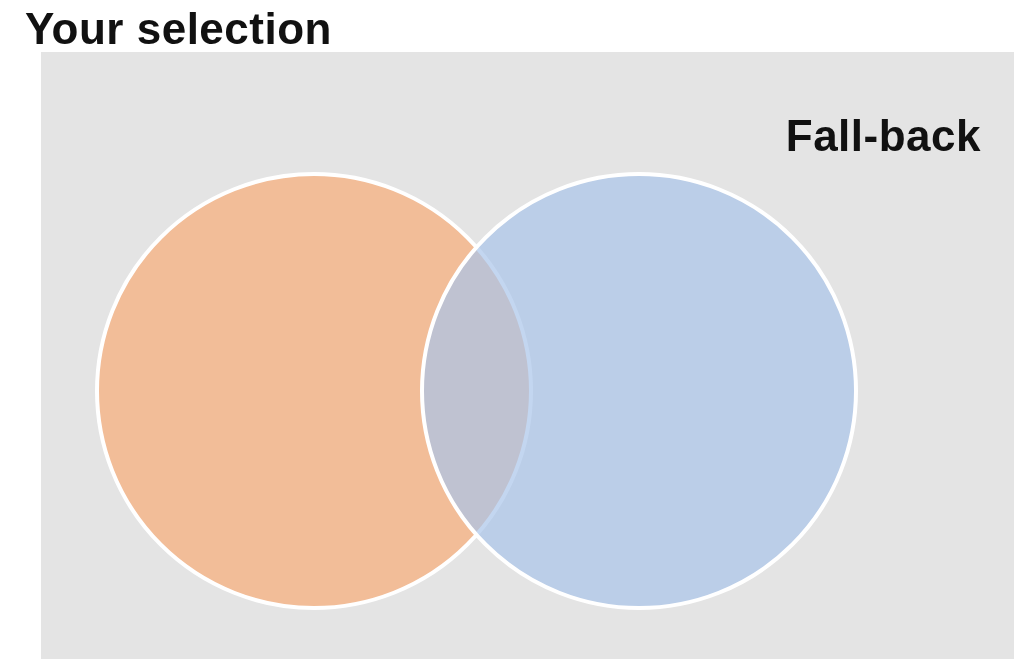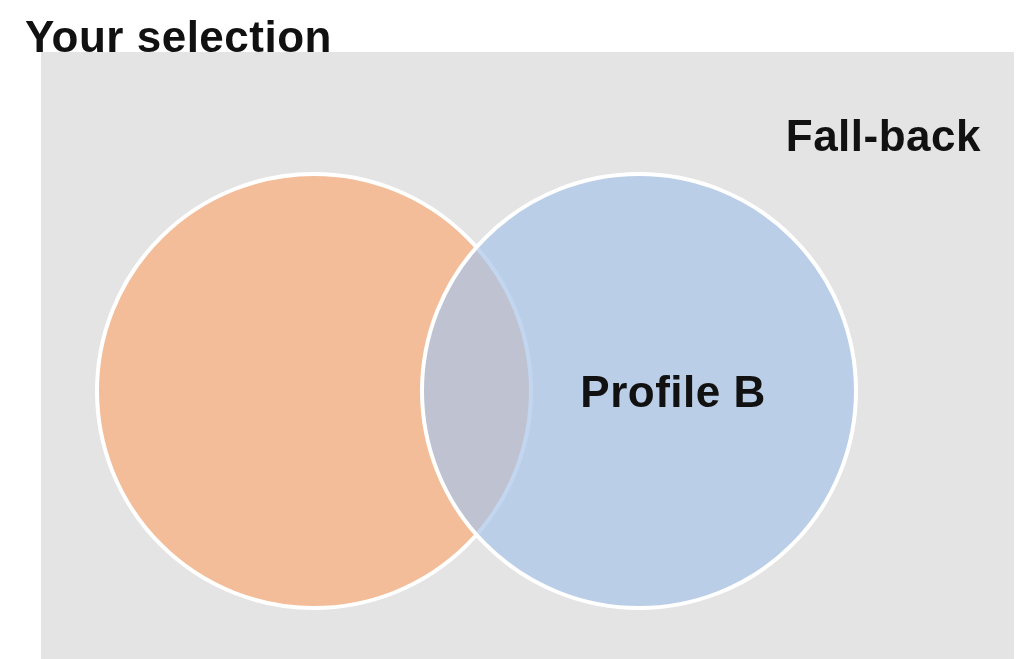--- a/index.html
+++ b/index.html
@@ -11,21 +11,21 @@
   .stage {
     position: relative;
     width: 1018px;
     height: 659px;
     background: #ffffff;
     overflow: hidden;
   }
   .page-title {
     position: absolute;
     left: 25px;
-    top: 14px;
+    top: 6px;
     margin: 0;
     font-size: 44px;
     line-height: 1.05;
     font-weight: 700;
     letter-spacing: 0.5px;
     color: #111111;
     white-space: nowrap;
   }
   .panel {
     position: absolute;
@@ -76,16 +76,15 @@
   <div class="panel">
 
     <svg class="venn-svg" width="973" height="592" viewBox="0 0 973 592">
       <circle cx="273" cy="339" r="217" stroke="#ffffff" stroke-width="4" fill="#f2bd98"></circle>
       <circle cx="598" cy="339" r="217" fill-opacity="0.7" stroke="#ffffff" stroke-width="4" fill="#a9c4e9"></circle>
     </svg>
 
     <div class="corner-label">Fall-back</div>
 
 
-    <div class="circle-label label-b">Profile B</div>
 
   </div>
 </div>
 
 </body></html>

